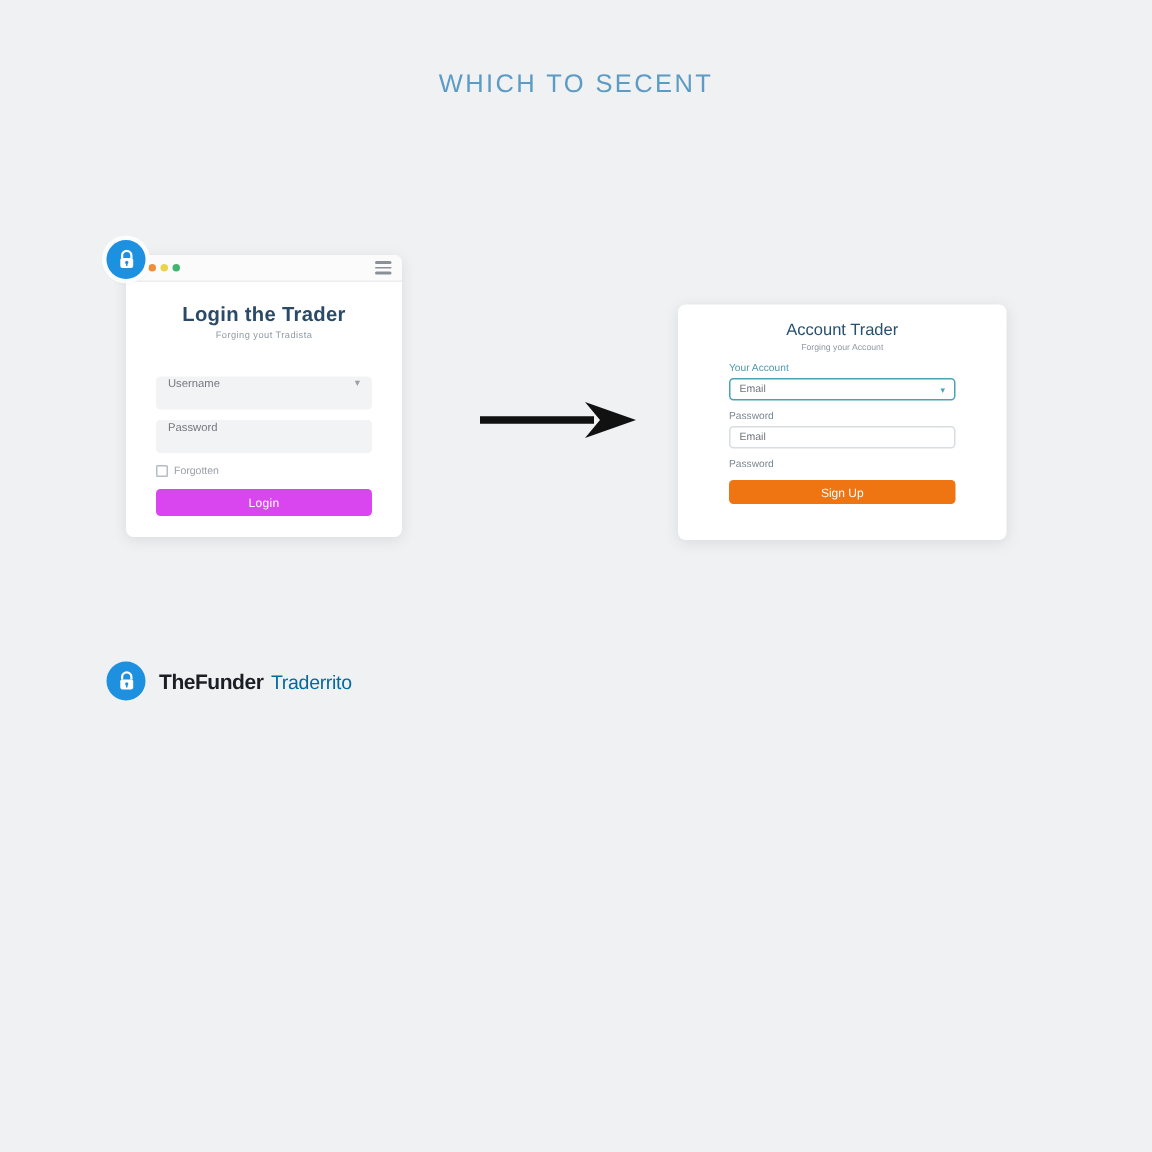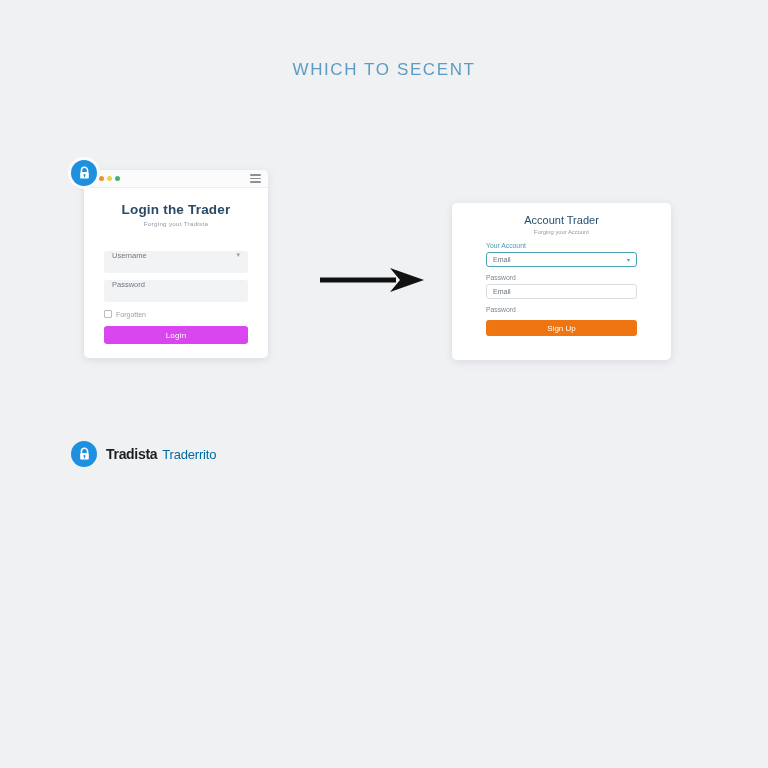--- a/index.html
+++ b/index.html
@@ -11,21 +11,21 @@
     height: 768px;
     background: #f0f1f3;
     font-family: "Liberation Sans", sans-serif;
     overflow: hidden;
     position: relative;
   }
 
   
   .page-title {
     position: absolute;
-    top: 60px;
+    top: 46px;
     left: 0;
     width: 768px;
     text-align: center;
     font-size: 17px;
     letter-spacing: 1.6px;
     color: #5c9cc4;
     font-weight: 400;
   }
 
   
@@ -346,16 +346,16 @@
 <div class="footer-logo">
   <div class="logo-circle">
     <svg width="13" height="14" viewBox="0 0 13 14">
       <path d="M3.4 6V4.4a3.1 3.1 0 0 1 6.2 0V6" fill="none" stroke="#ffffff" stroke-width="1.5"></path>
       <rect x="2.2" y="6" width="8.6" height="6.6" rx="1.2" fill="#ffffff"></rect>
       <circle cx="6.5" cy="9" r="1.1" fill="#1e90e0"></circle>
       <rect x="6" y="9" width="1" height="2.3" fill="#1e90e0"></rect>
     </svg>
   </div>
   <div class="logo-text">
-    <span class="logo-main">Tradista</span>
+    <span class="logo-main">TheFunder</span>
     <span class="logo-sub">Traderrito</span>
   </div>
 </div>
 
 </body></html>

